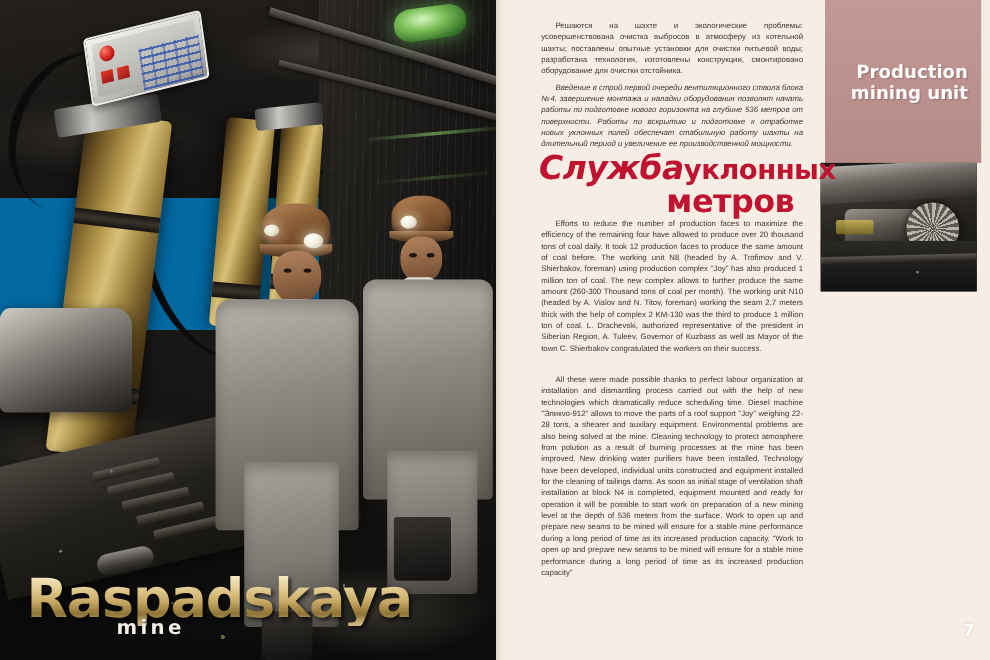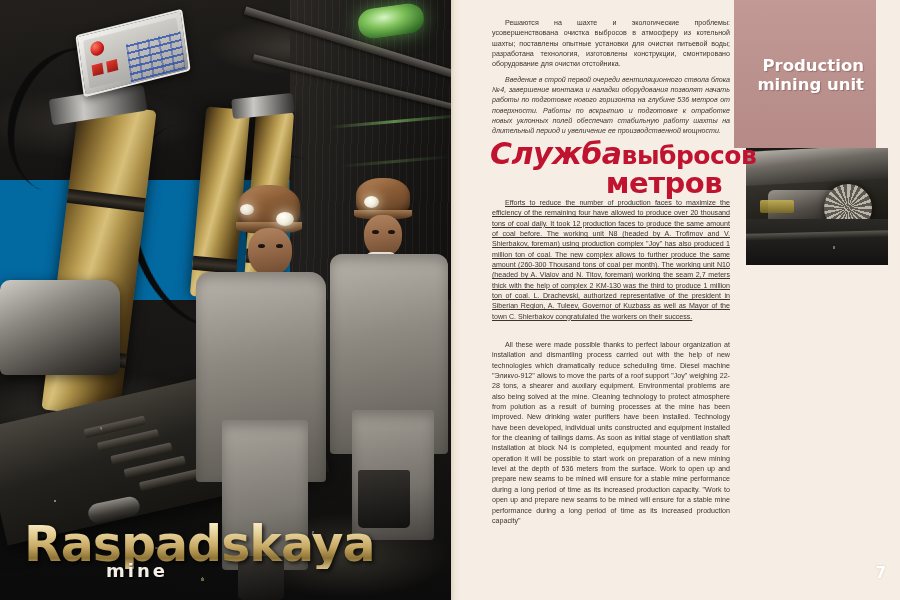--- a/index.html
+++ b/index.html
@@ -239,21 +239,21 @@
   }
 
   
   #right-page {
     position:absolute; left:460px; top:0; width:440px; height:600px;
     background:#f6ede4;
   }
 
   
   #header-block {
-    position:absolute; left:274px; top:0; width:142px; height:148px;
+    position:absolute; left:290px; top:0; width:142px; height:148px;
     background:linear-gradient(180deg,#c29995 0%,#bb918d 55%,#b58a87 100%);
   }
   #header-title {
     position:absolute; right:12px; top:56px;
     font-family:"DejaVu Sans", sans-serif;
     font-weight:bold;
     font-size:16.5px;
     line-height:1.18;
     color:#ffffff;
     text-align:right;
@@ -315,21 +315,21 @@
     width:238px;
     color:#3b3430;
     font-family:"Liberation Sans", sans-serif;
     font-size:7.1px;
     line-height:10.35px;
     text-align:justify;
   }
   .col-text p { text-indent:13px; margin:0; }
   .col-text p + p { margin-top:5px;font-style:italic; }
   #ru-copy { top:18px; }
-  #en-copy-1 { top:198px;text-decoration:underline; }
+  #en-copy-1 { top:198px; }
   #en-copy-2 { top:340px; }
 
   
   #ru-headline {
     position:absolute; left:30px; top:140px; width:250px;
     color:#c0132f;
     font-family:"DejaVu Sans", sans-serif;
     font-weight:bold;
     line-height:0.95;
   }
@@ -472,21 +472,21 @@
       <div class="sh-rail"></div>
     </div>
 
     <div class="col-text" id="ru-copy">
       <p>Решаются на шахте и экологические проблемы: усовершенствована очистка выбросов в атмосферу из котельной шахты; поставлены опытные установки для очистки питьевой воды; разработана технология, изготовлены конструкции, смонтировано оборудование для очистки отстойника.</p>
       <p>Введение в строй первой очереди вентиляционного ствола блока №4, завершение монтажа и наладки оборудования позволят начать работы по подготовке нового горизонта на глубине 536 метров от поверхности. Работы по вскрытию и подготовке к отработке новых уклонных полей обеспечат стабильную работу шахты на длительный период и увеличение ее производственной мощности.</p>
     </div>
 
     <div id="ru-headline">
       <div class="hl-row hl-row1">
-        <span class="hl-italic">Служба</span><span class="hl-bold">выбросов</span>
+        <span class="hl-italic">Служба</span><span class="hl-bold">уклонных</span>
       </div>
       <div class="hl-row hl-row2">
         <span class="hl-bold2">метров</span>
       </div>
     </div>
 
     <div class="col-text" id="en-copy-1">
       <p>Efforts to reduce the number of production faces to maximize the efficiency of the remaining four have allowed to produce over 20 thousand tons of coal daily. It took 12 production faces to produce the same amount of coal before.  The working unit N8 (headed by A. Trofimov and V. Shierbakov, foreman) using production complex "Joy" has also produced 1 million ton of coal. The new complex allows to further produce the same amount (260-300 Thousand tons of coal per month). The working unit N10 (headed by A. Vialov and N. Titov, foreman) working the seam 2,7 meters thick with the help of complex 2 KM-130 was the third to produce 1 million ton of coal. L. Drachevski, authorized representative of the president in Siberian Region, A. Tuleev, Governor of Kuzbass as well as Mayor of the town C. Shierbakov congratulated the workers on their success.</p>
     </div>
 

